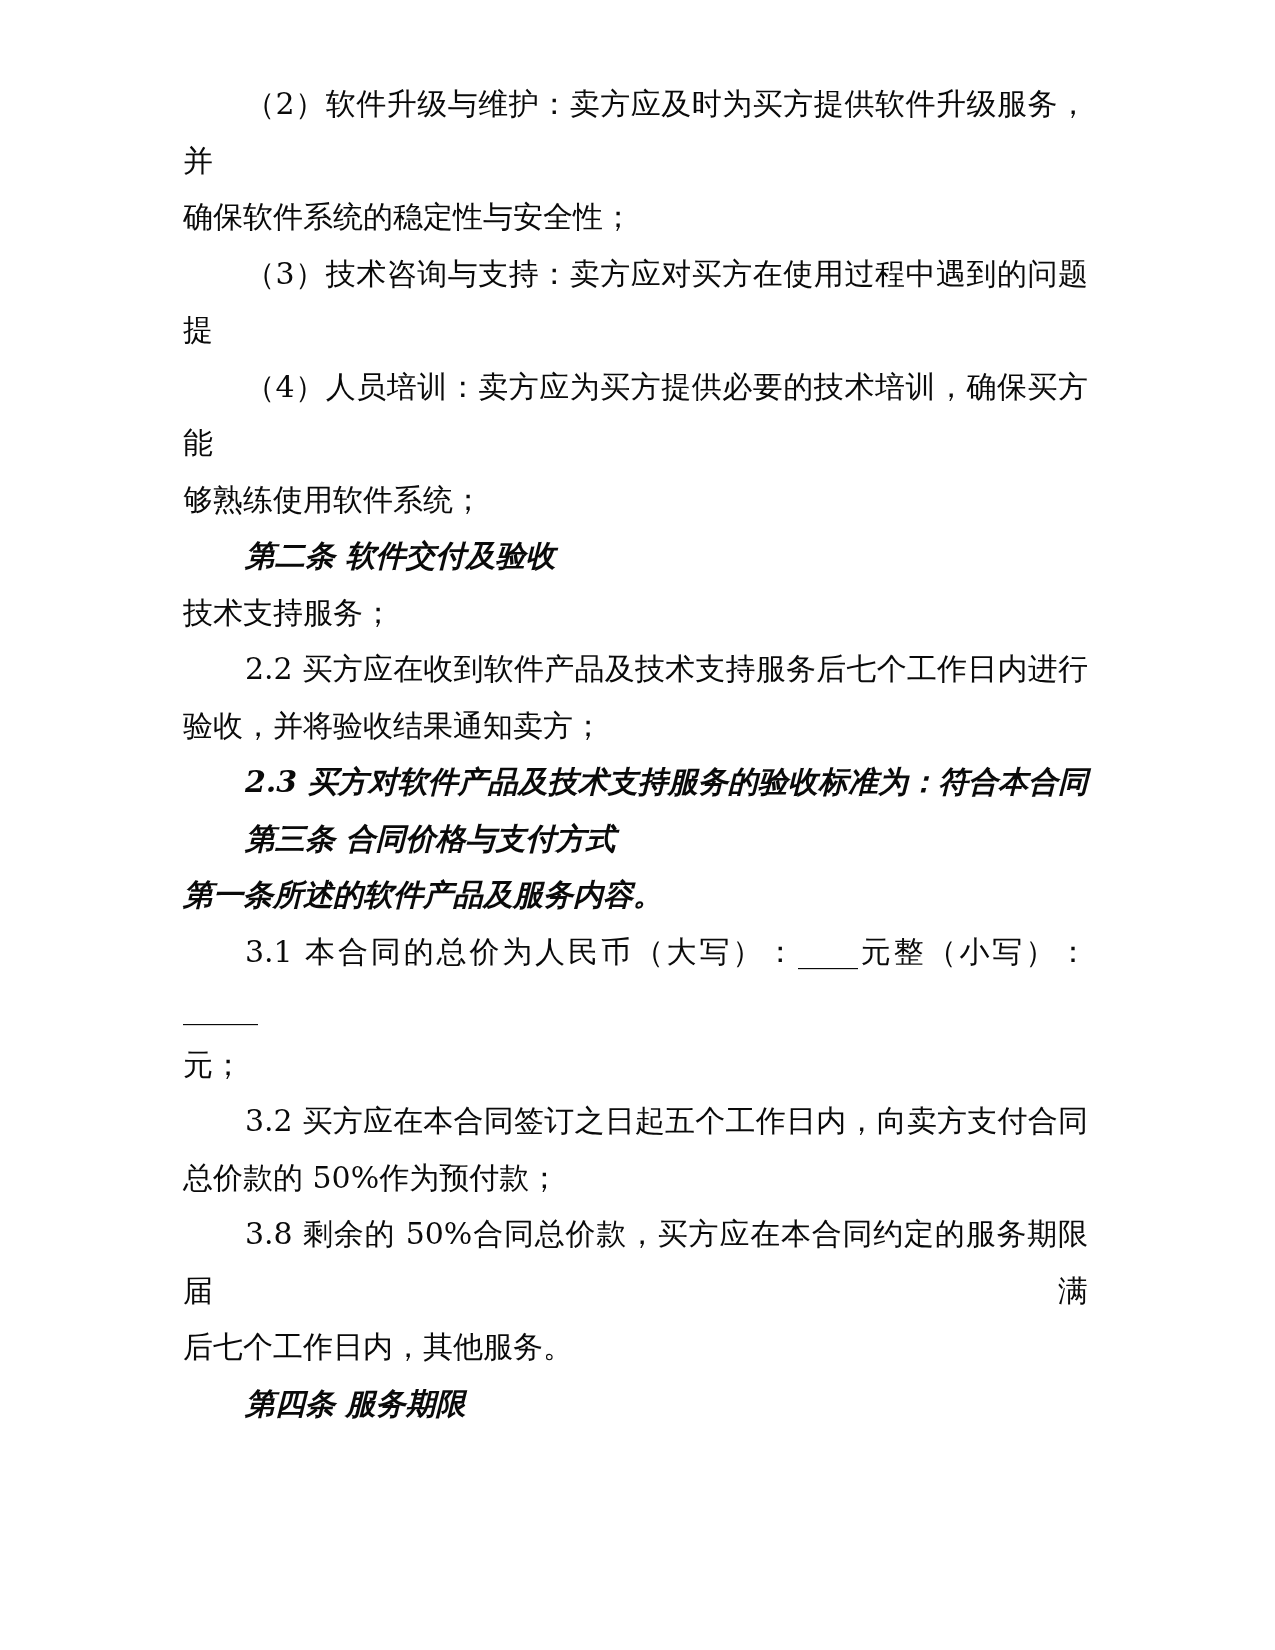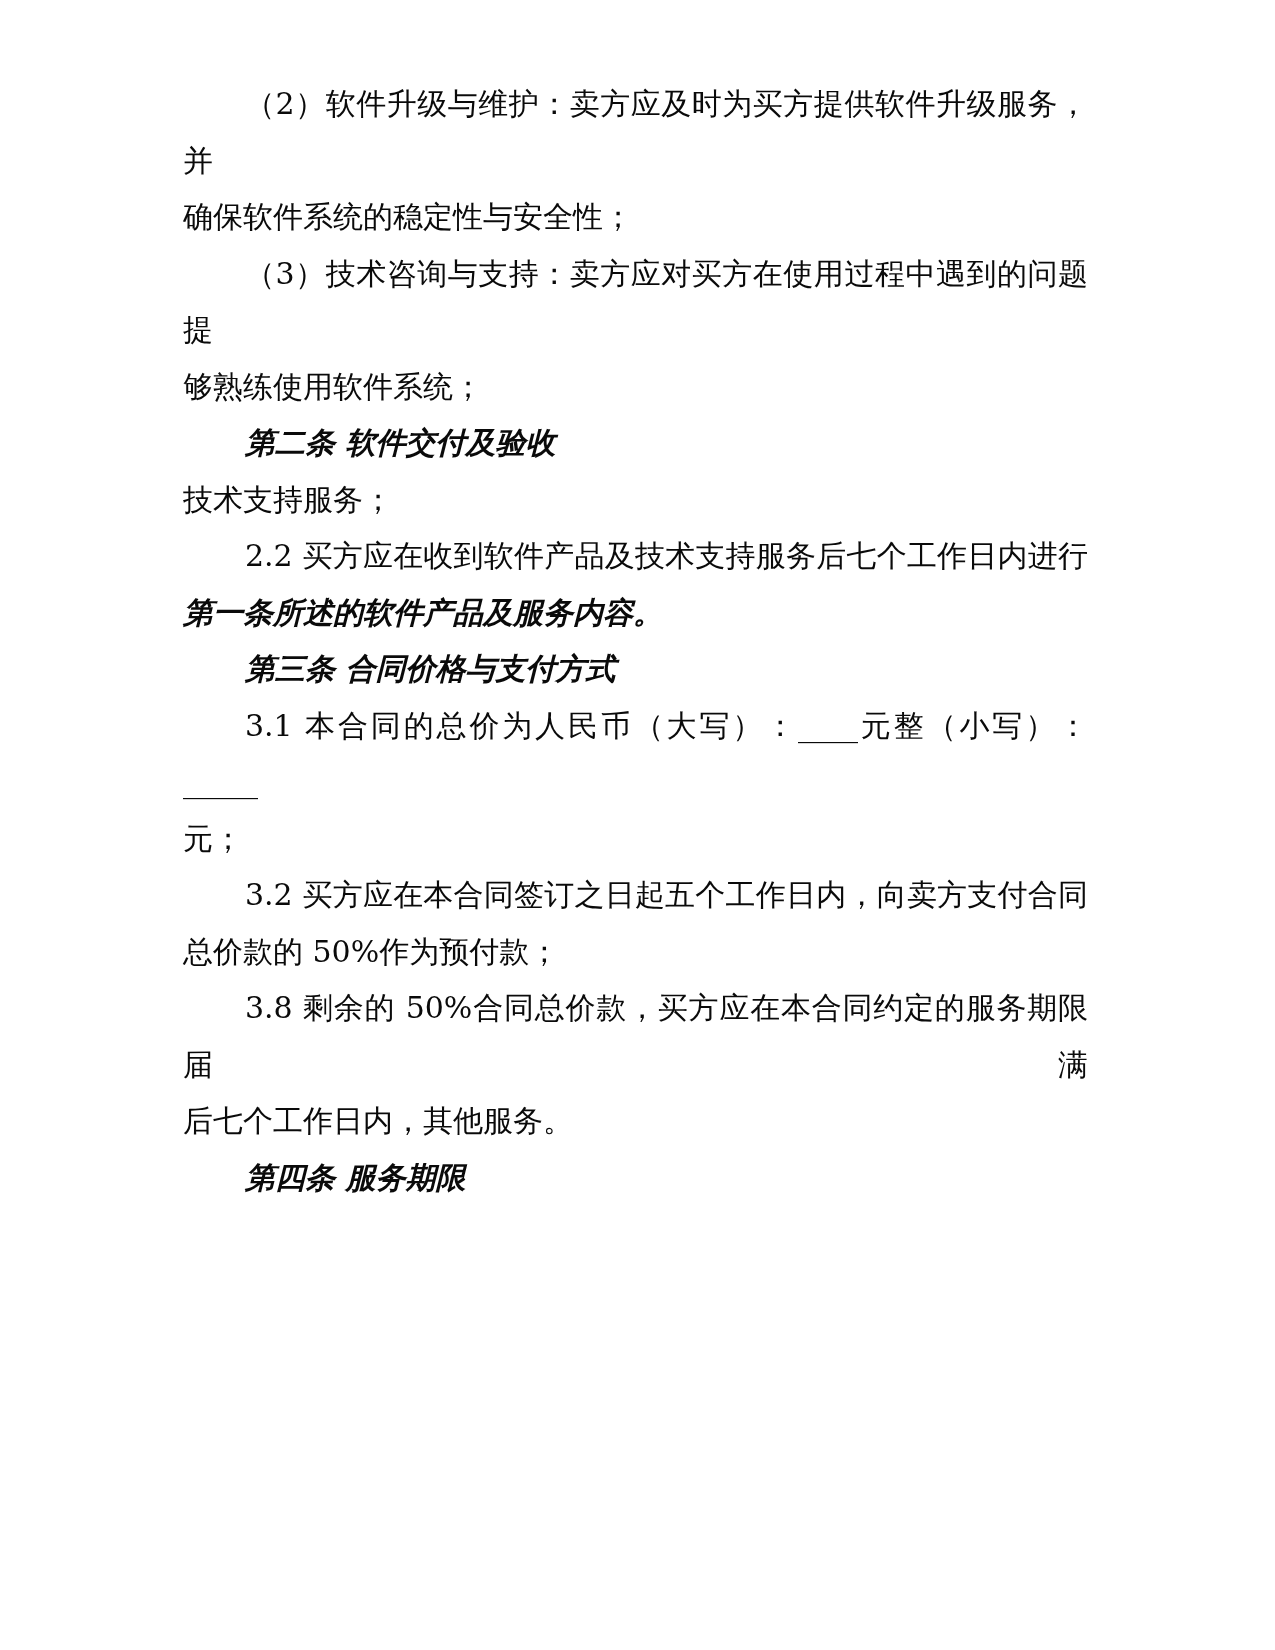--- a/index.html
+++ b/index.html
@@ -27,26 +27,29 @@
   .line.ind  { text-indent: 62px; }
   .line.b    { font-weight: bold; font-style: italic; }
 </style>
 </head>
 <body>
 
 <div class="page">
   <div class="line ind fill">（2）软件升级与维护：卖方应及时为买方提供软件升级服务，并</div>
   <div class="line">确保软件系统的稳定性与安全性；</div>
   <div class="line ind fill">（3）技术咨询与支持：卖方应对买方在使用过程中遇到的问题提</div>
+  <div class="line ind fill">（4）人员培训：卖方应为买方提供必要的技术培训，确保买方能</div>
   <div class="line">够熟练使用软件系统；</div>
   <div class="line ind b">第二条 软件交付及验收</div>
   <div class="line">技术支持服务；</div>
   <div class="line ind fill">2.2 买方应在收到软件产品及技术支持服务后七个工作日内进行</div>
+  <div class="line">验收，并将验收结果通知卖方；</div>
+  <div class="line ind b fill">2.3 买方对软件产品及技术支持服务的验收标准为：符合本合同</div>
+  <div class="line ind b">第三条 合同价格与支付方式</div>
   <div class="line b">第一条所述的软件产品及服务内容。</div>
-  <div class="line ind b">第三条 合同价格与支付方式</div>
   <div class="line ind fill">3.1 本合同的总价为人民币（大写）：____元整（小写）：_____</div>
   <div class="line">元；</div>
   <div class="line ind fill">3.2 买方应在本合同签订之日起五个工作日内，向卖方支付合同</div>
   <div class="line">总价款的 50%作为预付款；</div>
   <div class="line ind fill">3.8 剩余的 50%合同总价款，买方应在本合同约定的服务期限届满</div>
   <div class="line">后七个工作日内，其他服务。</div>
   <div class="line ind b">第四条 服务期限</div>
 
 </div>
 

